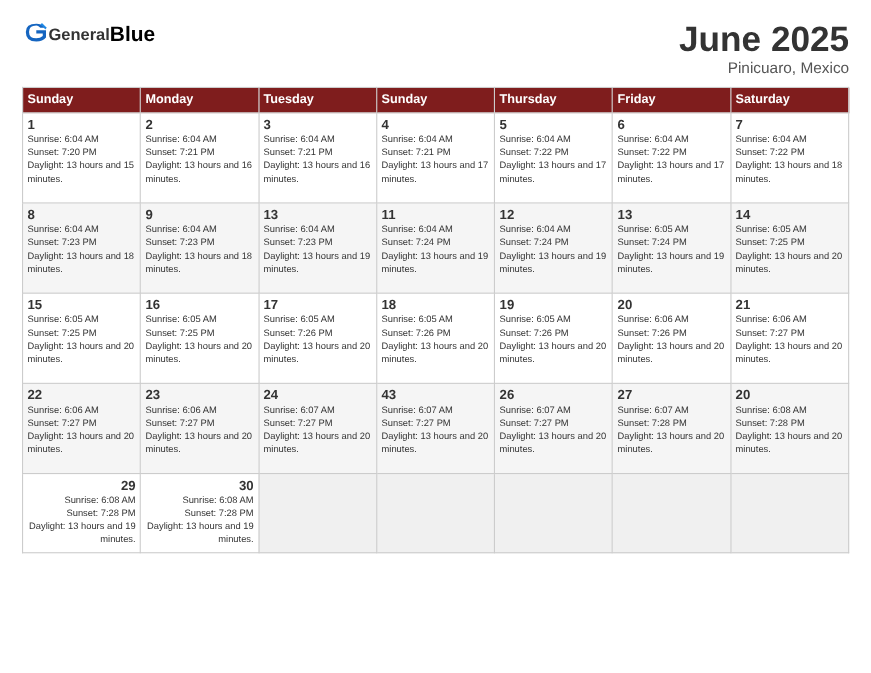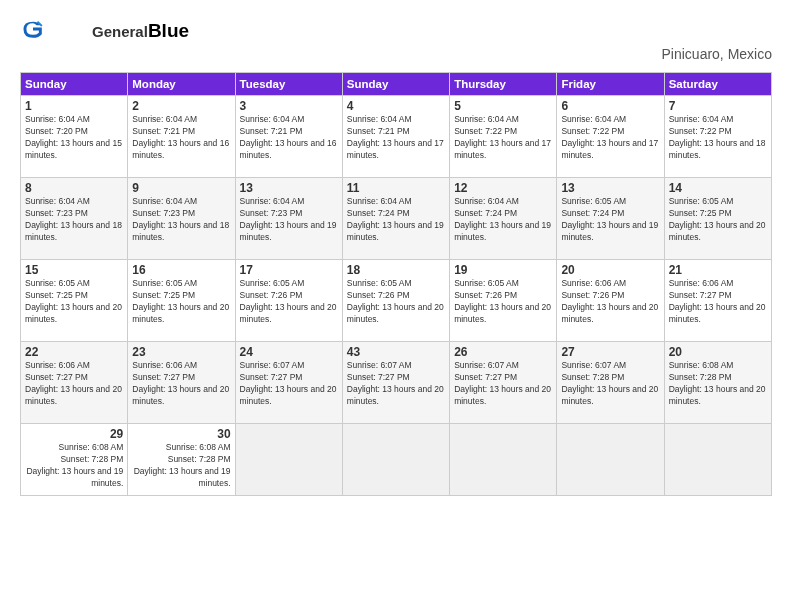--- a/index.html
+++ b/index.html
@@ -17,21 +17,20 @@
     }
     .header {
       display: flex;
       align-items: flex-start;
       justify-content: space-between;
       margin-bottom: 10px;
     }
     .logo {
       display: flex;
       align-items: center;
-      gap: 48px;
     }
     .logo-general {
       color: #333;
     }
     .logo-blue {
       color: #1565c0;
     }
     .logo-icon {
       width: 22px;
       height: 22px;
@@ -42,29 +41,28 @@
     }
     .title-month {
       font-size: 32px;
       font-weight: bold;
       color: #333;
       line-height: 1.1;
     }
     .title-location {
       font-size: 14px;
       color: #555;
-      margin-top: 28px;
     }
     .calendar {
       width: 100%;
       border-collapse: collapse;
       table-layout: fixed;
     }
     .calendar th {
-      background: #6d28d9;
+      background: #7f1d1d;
       color: #fff;
       font-size: 11.5px;
       font-weight: bold;
       padding: 5px 4px;
       text-align: left;
       border: 1px solid #ccc;
     }
     .calendar td {
       border: 1px solid #ccc;
       vertical-align: top;
@@ -109,20 +107,21 @@
         </svg>
       </div>
       <div>
         <div style="display:flex; align-items:center;">
           <span class="logo-general" style="font-size:15px; font-weight:bold; color:#333;">General</span>
           <span class="logo-blue" style="font-size:19px; font-weight:bold; color:#000000;">Blue</span>
         </div>
       </div>
     </div>
     <div class="title-block">
+      <div class="title-month">June 2025</div>
       <div class="title-location">Pinicuaro, Mexico</div>
     </div>
   </div>
 
   <table class="calendar">
     <thead>
       <tr>
         <th>Sunday</th>
         <th>Monday</th>
         <th>Tuesday</th>

